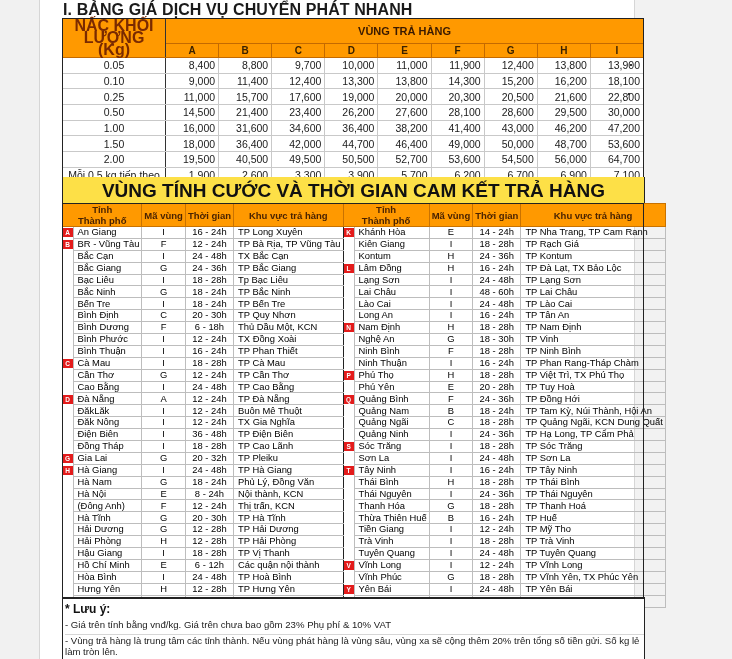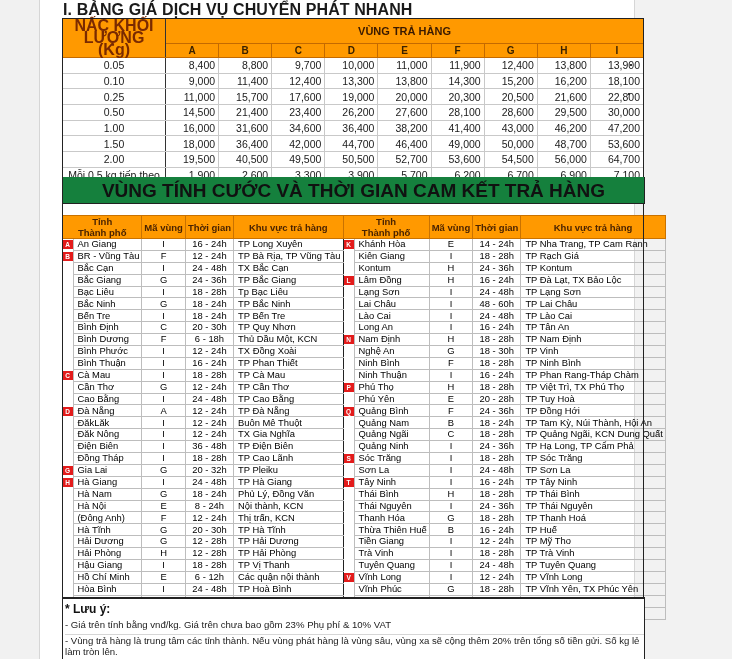--- a/index.html
+++ b/index.html
@@ -31,23 +31,23 @@
   .price td, .price th { border:1px solid #c9c9c9; padding:0 3px; height:14.7px; }
   .price thead th { background:#ff9900; color:#3a2200; font-weight:bold; text-align:center; border-color:#c46a00; }
   .price thead tr.top th { height:24px; }
   .price thead th.wt { color:#7a2a00; font-size:16px; line-height:12px; width:96px; border-right:1px solid #333; }
   .price thead th.zone { font-size:11px; color:#3a1a00; border-bottom:1px solid #c46a00; }
   .price thead tr.letters th { height:13px; font-size:10px; }
   .price tbody td { text-align:right; color:#1a1a1a; background:#fff; }
   .price tbody td.w { text-align:center; border-right:1px solid #333; }
   .price-frame { position:absolute; left:62px; top:18px; width:580px; height:158px; border:1px solid #222; border-top:1px solid #222; pointer-events:none; }
 
-  .title2 { position:absolute; left:62px; top:177px; width:581px; height:27px; text-align:center; font-weight:bold; font-size:19px; color:#111; line-height:27px; border-left:1px solid #222; border-right:1px solid #222; background:#15803d; white-space:nowrap; }
-
-  .region { position:absolute; left:62px; top:203px; width:581px; font-size:9.4px;margin-top:12px; }
+  .title2 { position:absolute; left:62px; top:177px; width:581px; height:27px; text-align:center; font-weight:bold; font-size:19px; color:#111; line-height:27px; border-left:1px solid #222; border-right:1px solid #222; background:#fde047; white-space:nowrap; }
+
+  .region { position:absolute; left:62px; top:203px; width:581px; font-size:9.4px; }
   .region td, .region th { border:1px solid #bdbdbd; padding:0 2px; height:10.9px; line-height:10.5px; white-space:nowrap; overflow:hidden; }
   .region thead th { background:#ff9900; color:#4a2300; font-weight:bold; text-align:center; height:22px; line-height:11px; font-size:9.5px; border-color:#c97200; }
   .region td.badge { width:11px; padding:0; border:none; border-right:1px solid #bdbdbd; background:#fff; text-align:center; }
   .region td.badge span { display:inline-block; width:10px; height:9px; background:#e31b1b; color:#fff; font-size:6.5px; line-height:9px; font-weight:bold; }
   .region td.c { text-align:center; }
   .region td.prov { padding-left:4px; }
   .region td.area { padding-left:4px; }
   .region td.sep { border-right:1px solid #222; }
   .region-frame { position:absolute; left:62px; top:203px; width:580px; height:394px; border:1px solid #222; pointer-events:none; }
 

